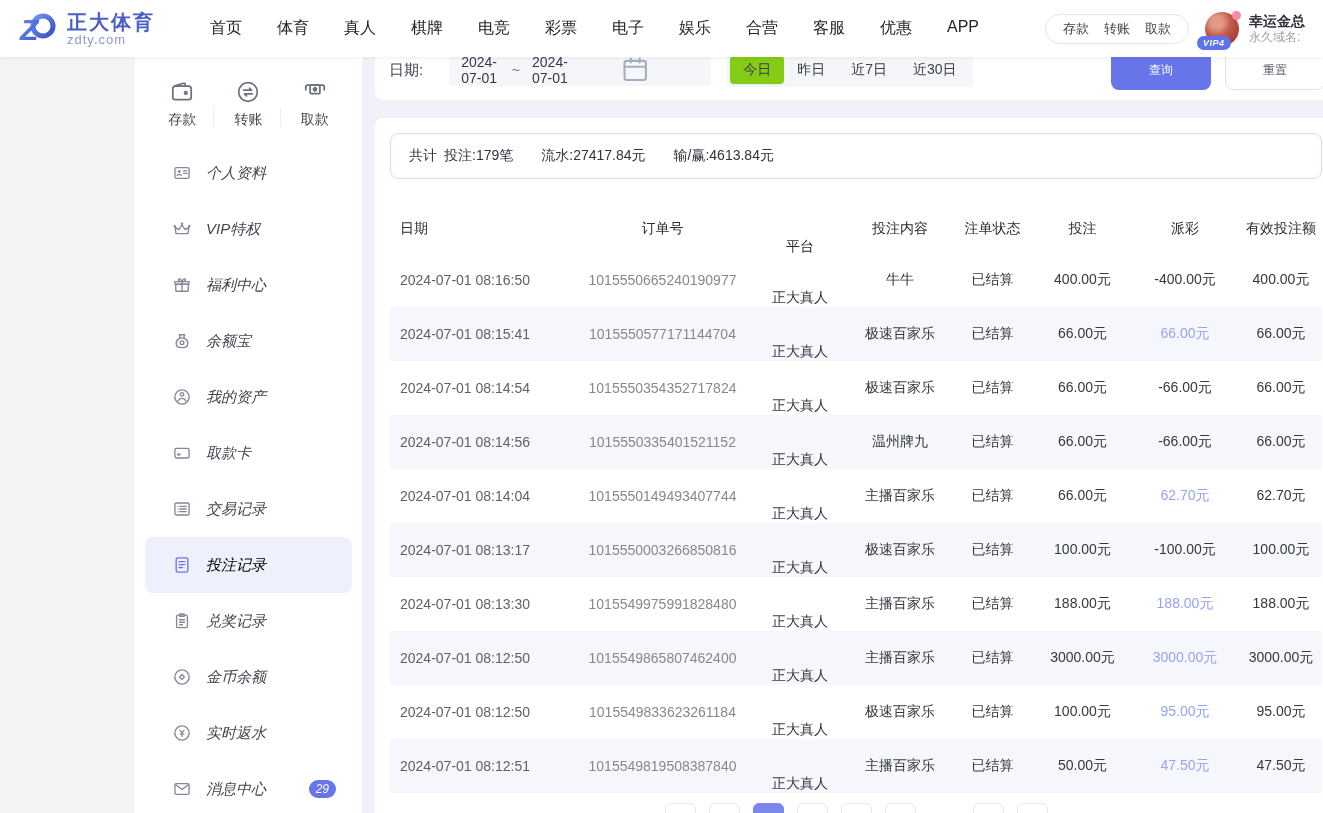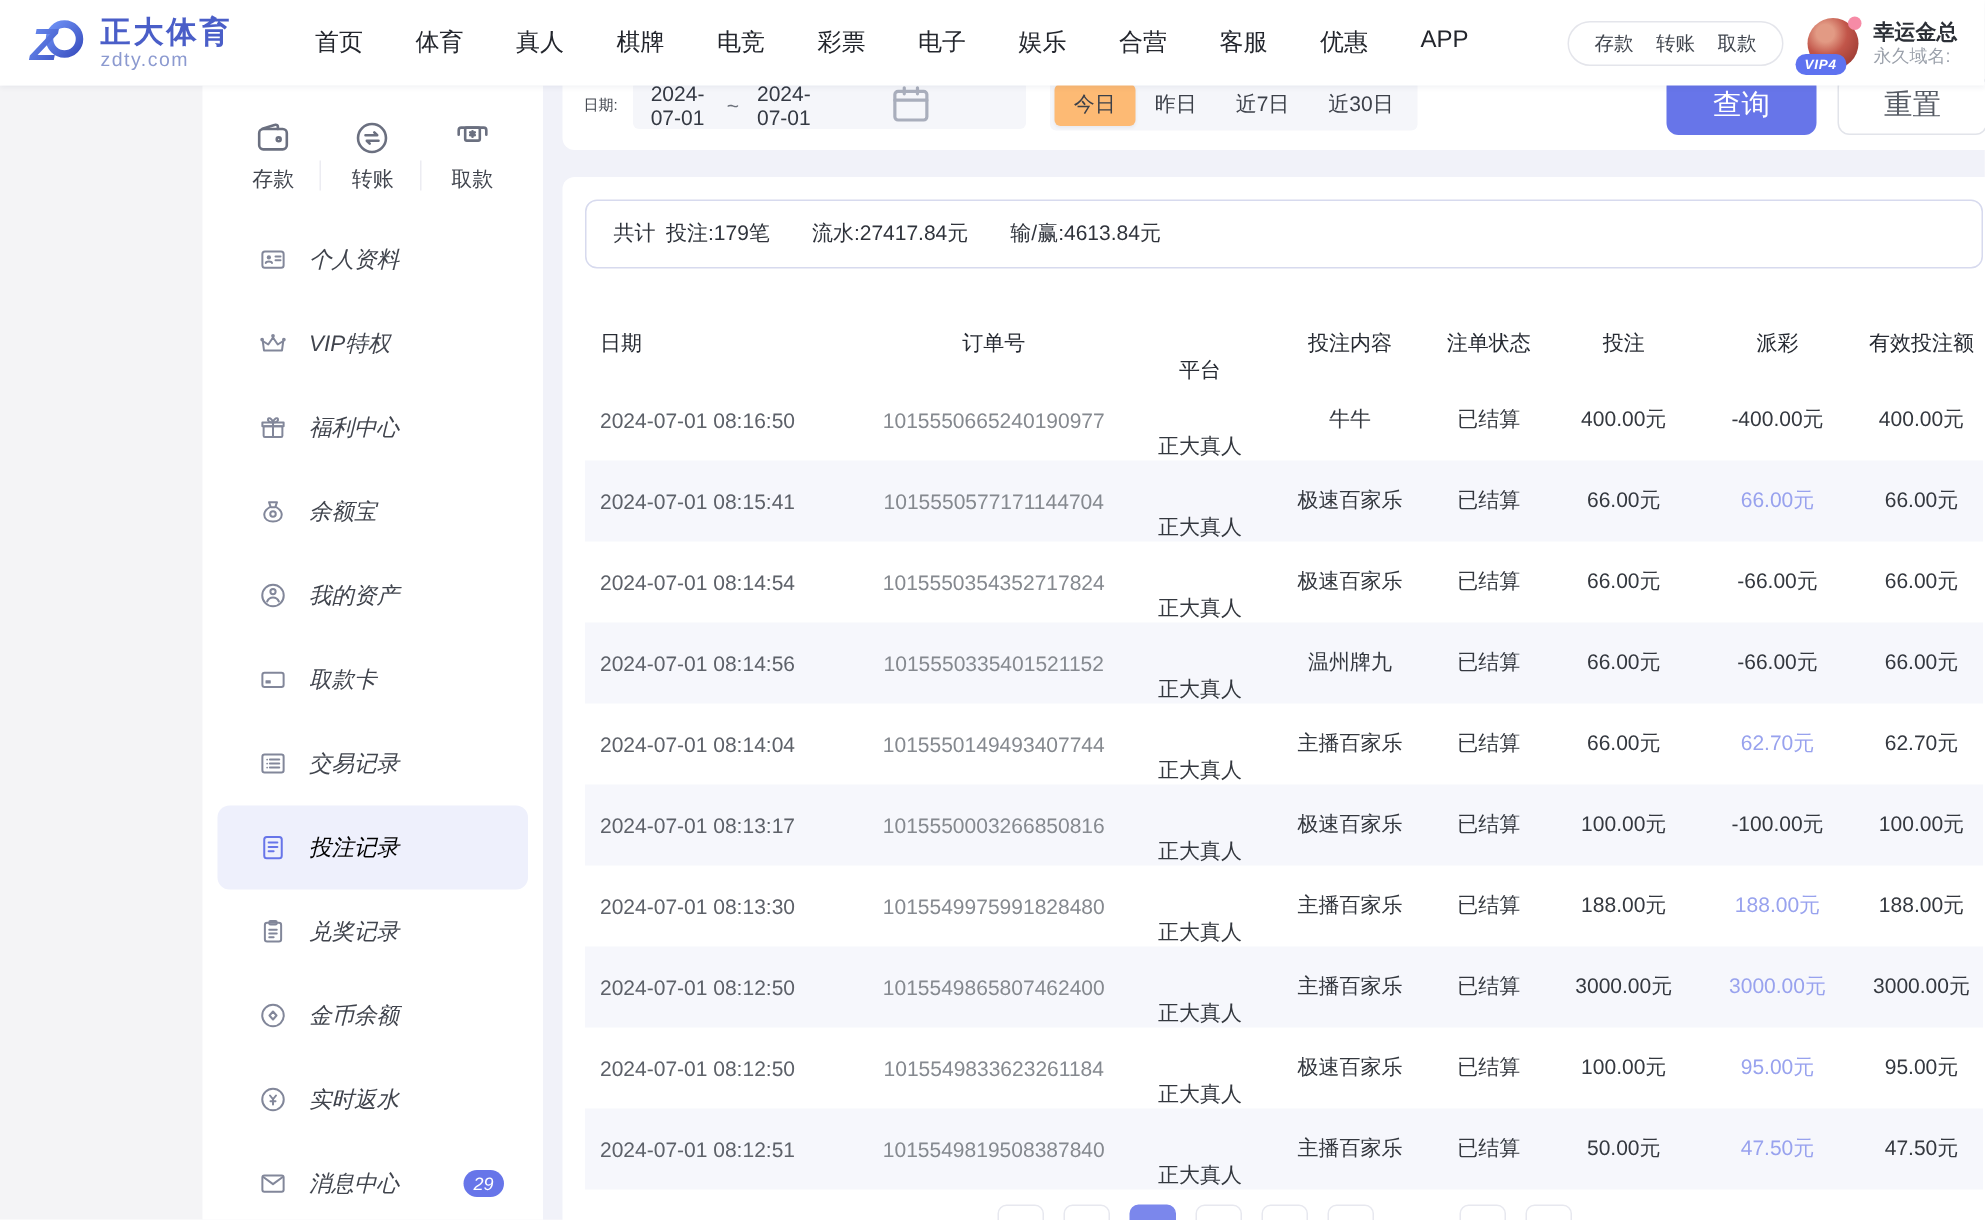--- a/index.html
+++ b/index.html
@@ -47,30 +47,30 @@
   .side-item.active .sicon{color:#6775e9;}
   .side-badge{margin-left:auto;margin-right:16px;background:#6775e9;color:#fff;
     font-size:12px;padding:2px 7px;border-radius:10px;}
   svg.icon{fill:none;stroke:currentColor;stroke-width:1.6;stroke-linecap:round;stroke-linejoin:round;width:100%;height:100%;}
 
   
   .content-col{flex:1;background:#f1f2f9;padding-left:13px;position:relative;}
   .filter-card{background:#fff;border-radius:8px;margin-top:-97px;margin-right:-14px;height:140px;
     display:flex;align-items:flex-end;padding:0 12px 10px 14px;}
   .filter-row{display:flex;align-items:center;width:100%;}
-  .date-label{font-size:10px;color:#41454e;margin-right:10px;white-space:nowrap;}
+  .date-label{font-size:15px;color:#41454e;margin-right:26px;white-space:nowrap;}
   .date-input{height:32px;width:262px;background:#f5f6fa;border-radius:4px;display:flex;
     align-items:center;padding:0 12px;font-size:14px;color:#343943;cursor:pointer;}
   .date-input .sep{margin:0 12px;color:#6b707a;}
   .cal{width:16px;height:16px;margin-left:auto;color:#a9aebc;}
   .range-group{margin-left:16px;background:#f5f6fa;border-radius:4px;padding:3px;display:flex;}
   .range-chip{padding:5px 13px;font-size:14px;color:#3c4049;border-radius:4px;cursor:pointer;white-space:nowrap;}
-  .range-chip.active{background:#fdba74;box-shadow:0 1px 2px rgba(40,50,90,.06);}
+  .range-chip.active{background:#84cc16;box-shadow:0 1px 2px rgba(40,50,90,.06);}
   .btns{margin-left:auto;display:flex;gap:14px;}
-  .btn{width:100px;height:40px;border-radius:8px;font-size:19px;cursor:pointer;
+  .btn{width:100px;height:40px;border-radius:8px;font-size:12px;cursor:pointer;
     font-family:inherit;display:flex;align-items:center;justify-content:center;}
   .btn-query{background:#6775e9;color:#fff;border:none;}
   .btn-reset{background:#fff;color:#565b64;border:1px solid #e2e4ea;}
 
   .table-card{margin-top:18px;margin-right:-14px;background:#fff;border-radius:8px 8px 0 0;
     padding:15px 15px 0 15px;height:800px;}
   .summary-box{border:1px solid #d7daee;border-radius:8px;height:46px;display:flex;
     align-items:center;padding:0 18px;font-size:14px;color:#2f333b;}
   .summary-stat{margin-left:28px;}
   .summary-stat:first-of-type{margin-left:7px;}

